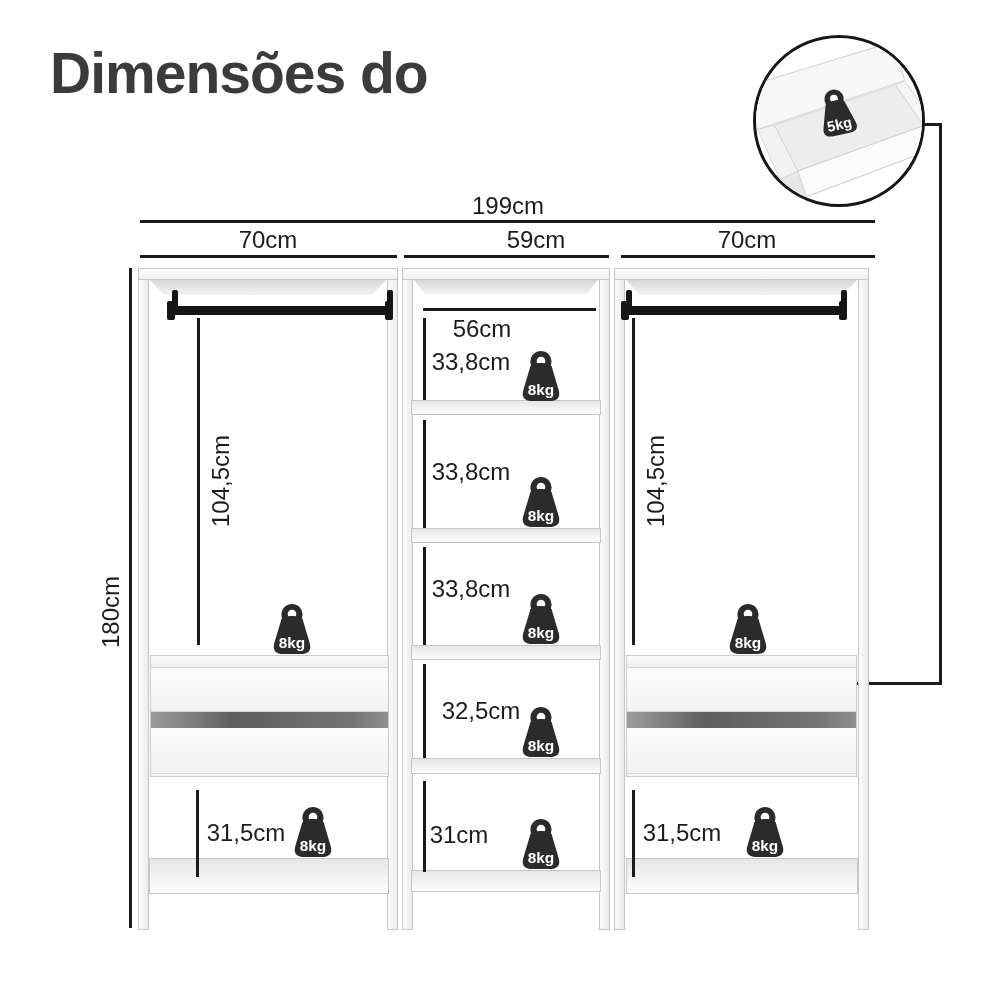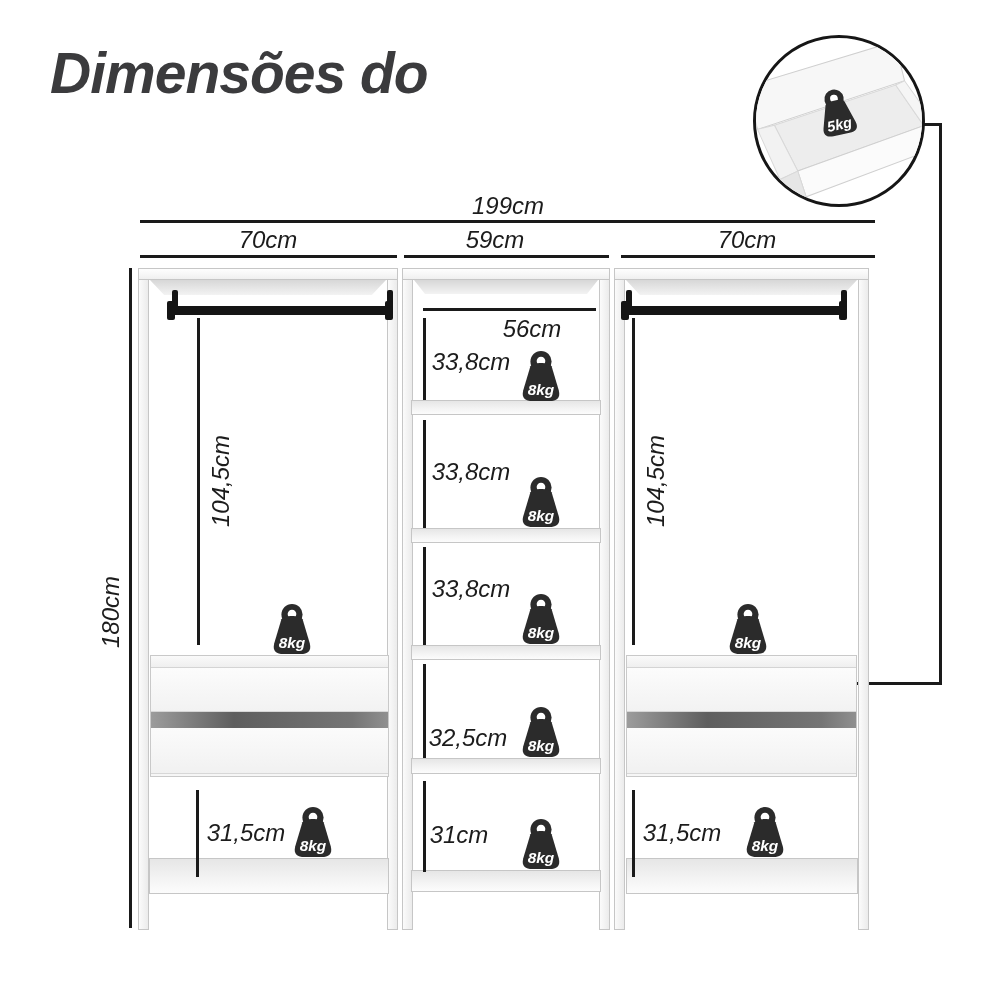--- a/index.html
+++ b/index.html
@@ -1,17 +1,17 @@
 <!DOCTYPE html>
 <html><head>
 <meta charset="utf-8">
 <style>
   html,body{margin:0;padding:0;background:#ffffff;}
   .canvas{position:relative;width:1000px;height:1000px;background:#ffffff;overflow:hidden;
-          font-family:"Liberation Sans", sans-serif;font-style:italic;}
+          font-family:"Liberation Sans", sans-serif;}
   
   .title{position:absolute;left:50px;top:38px;font-size:57px;font-weight:700;color:#3b3b3d;
          line-height:70px;letter-spacing:-1px;}
   
   .hline,.vline{position:absolute;background:#1a1a1a;}
   
   .dim-label{position:absolute;width:140px;text-align:center;font-size:24px;color:#1c1c1c;
              transform:translate(-50%,-50%);white-space:nowrap;}
   .dim-label.rot{transform:translate(-50%,-50%) rotate(-90deg);}
   .depth-label{position:absolute;font-size:25px;color:#222;transform:translate(-50%,-50%);white-space:nowrap;}
@@ -108,30 +108,30 @@
   <div class="vline" style="left:423px;top:318px;width:3px;height:82px;"></div>
   <div class="vline" style="left:423px;top:420px;width:3px;height:108px;"></div>
   <div class="vline" style="left:423px;top:547px;width:3px;height:98px;"></div>
   <div class="vline" style="left:423px;top:664px;width:3px;height:94px;"></div>
   <div class="vline" style="left:423px;top:781px;width:3px;height:91px;"></div>
   <div class="vline" style="left:196px;top:790px;width:3px;height:87px;"></div>
   <div class="vline" style="left:632px;top:790px;width:3px;height:87px;"></div>
 
   <div class="dim-label" style="left:508px;top:206px;">199cm</div>
   <div class="dim-label" style="left:268px;top:240px;">70cm</div>
-  <div class="dim-label" style="left:495px;top:240px;">59cm</div>
+  <div class="dim-label" style="left:536px;top:240px;">59cm</div>
   <div class="dim-label" style="left:747px;top:240px;">70cm</div>
   <div class="dim-label rot" style="left:111px;top:612px;">180cm</div>
   <div class="dim-label rot" style="left:221px;top:481px;">104,5cm</div>
   <div class="dim-label rot" style="left:656px;top:481px;">104,5cm</div>
-  <div class="dim-label" style="left:532px;top:329px;">56cm</div>
+  <div class="dim-label" style="left:482px;top:329px;">56cm</div>
   <div class="dim-label" style="left:471px;top:362px;">33,8cm</div>
   <div class="dim-label" style="left:471px;top:472px;">33,8cm</div>
   <div class="dim-label" style="left:471px;top:589px;">33,8cm</div>
-  <div class="dim-label" style="left:468px;top:711px;margin-top:27px;">32,5cm</div>
+  <div class="dim-label" style="left:481px;top:711px;">32,5cm</div>
   <div class="dim-label" style="left:459px;top:835px;">31cm</div>
   <div class="dim-label" style="left:246px;top:833px;">31,5cm</div>
   <div class="dim-label" style="left:682px;top:833px;">31,5cm</div>
 
   <div class="weight" style="left:514px;top:350px;">
     <svg viewBox="0 0 56 54" width="54" height="52">
       <circle cx="28" cy="12" r="11" fill="#2b2b2b"></circle>
         <circle cx="28" cy="11.5" r="4.5" fill="#ffffff"></circle>
       <path d="M17,17 C20,12.5 36,12.5 39,17 L46.5,42 C48.5,50 44,53 37,53 L19,53 C12,53 7.5,50 9.5,42 Z" fill="#2b2b2b"></path>
       <text x="28" y="47" class="wtxt">8kg</text>

